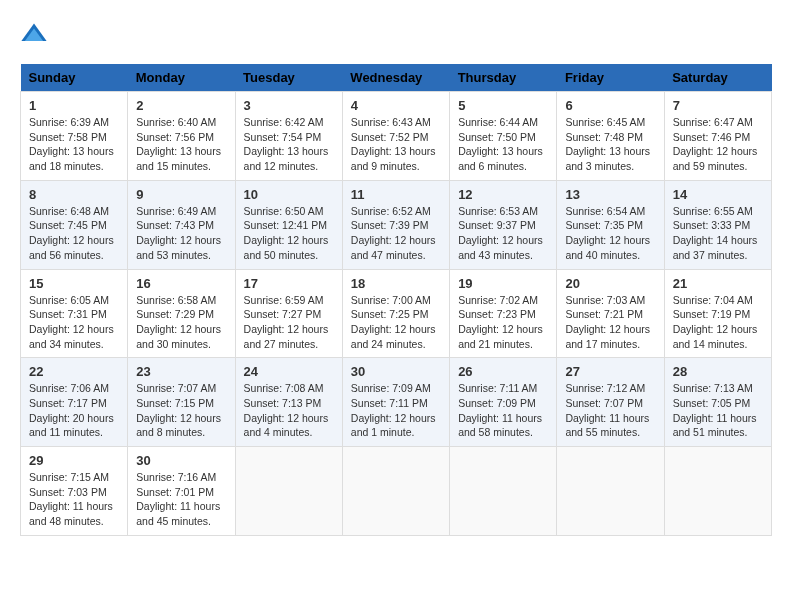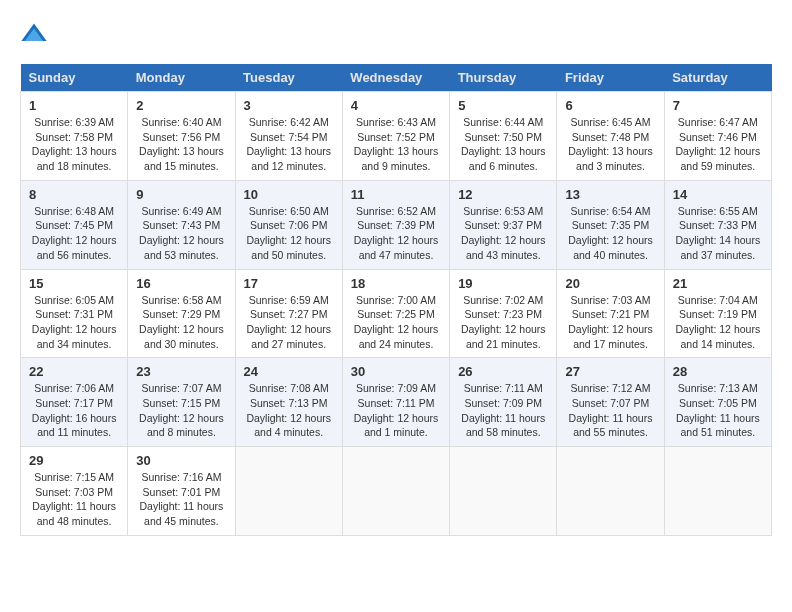--- a/index.html
+++ b/index.html
@@ -42,21 +42,21 @@
       font-size: 16px;
       color: #555;
     }
     table {
       width: 100%;
       border-collapse: collapse;
       table-layout: fixed;
     }
     th {
       background-color: #2b6cb8;
-      color: #e5e5e5;
+      color: #000000;
       text-align: left;
       padding: 6px 8px;
       font-size: 13px;
       font-weight: bold;
     }
     td {
       vertical-align: top;
       padding: 6px 8px;
       font-size: 10.5px;
       color: #333;
@@ -70,21 +70,20 @@
       background-color: #fff;
     }
     .day-num {
       font-size: 13px;
       font-weight: bold;
       display: block;
       margin-bottom: 2px;
     }
     .cell-content {
       line-height: 1.4;
-      text-align: center;
     }
     .empty-cell {
       background-color: #f9f9f9 !important;
     }
   </style>
 </head>
 <body>
 
 <div class="header">
   <div class="logo">
@@ -188,21 +187,21 @@
         <div class="cell-content">
           <span>Sunrise: 6:49 AM</span><br>
           <span>Sunset: 7:43 PM</span><br>
           <span>Daylight: 12 hours and 53 minutes.</span>
         </div>
       </td>
         <td>
         <span class="day-num">10</span>
         <div class="cell-content">
           <span>Sunrise: 6:50 AM</span><br>
-          <span>Sunset: 7:06 PM</span><br>
+          <span>Sunset: 12:41 PM</span><br>
           <span>Daylight: 12 hours and 50 minutes.</span>
         </div>
       </td>
         <td>
         <span class="day-num">11</span>
         <div class="cell-content">
           <span>Sunrise: 6:52 AM</span><br>
           <span>Sunset: 7:39 PM</span><br>
           <span>Daylight: 12 hours and 47 minutes.</span>
         </div>
@@ -220,21 +219,21 @@
         <div class="cell-content">
           <span>Sunrise: 6:54 AM</span><br>
           <span>Sunset: 7:35 PM</span><br>
           <span>Daylight: 12 hours and 40 minutes.</span>
         </div>
       </td>
         <td>
         <span class="day-num">14</span>
         <div class="cell-content">
           <span>Sunrise: 6:55 AM</span><br>
-          <span>Sunset: 7:33 PM</span><br>
+          <span>Sunset: 3:33 PM</span><br>
           <span>Daylight: 14 hours and 37 minutes.</span>
         </div>
       </td>
       </tr>
       <tr>
         <td>
         <span class="day-num">15</span>
         <div class="cell-content">
           <span>Sunrise: 6:05 AM</span><br>
           <span>Sunset: 7:31 PM</span><br>
@@ -289,21 +288,21 @@
           <span>Daylight: 12 hours and 14 minutes.</span>
         </div>
       </td>
       </tr>
       <tr>
         <td>
         <span class="day-num">22</span>
         <div class="cell-content">
           <span>Sunrise: 7:06 AM</span><br>
           <span>Sunset: 7:17 PM</span><br>
-          <span>Daylight: 16 hours and 11 minutes.</span>
+          <span>Daylight: 20 hours and 11 minutes.</span>
         </div>
       </td>
         <td>
         <span class="day-num">23</span>
         <div class="cell-content">
           <span>Sunrise: 7:07 AM</span><br>
           <span>Sunset: 7:15 PM</span><br>
           <span>Daylight: 12 hours and 8 minutes.</span>
         </div>
       </td>

